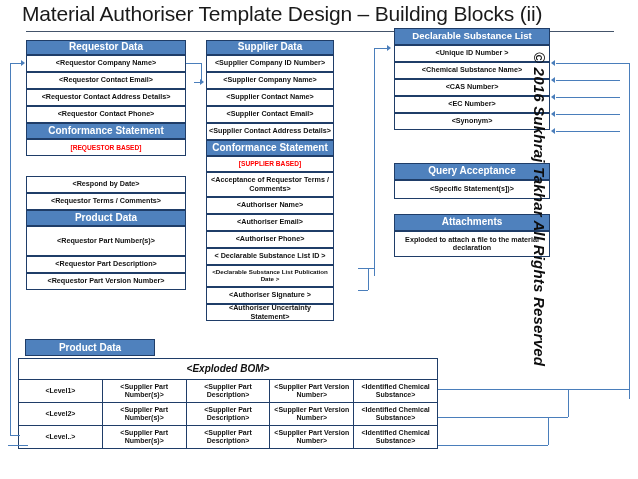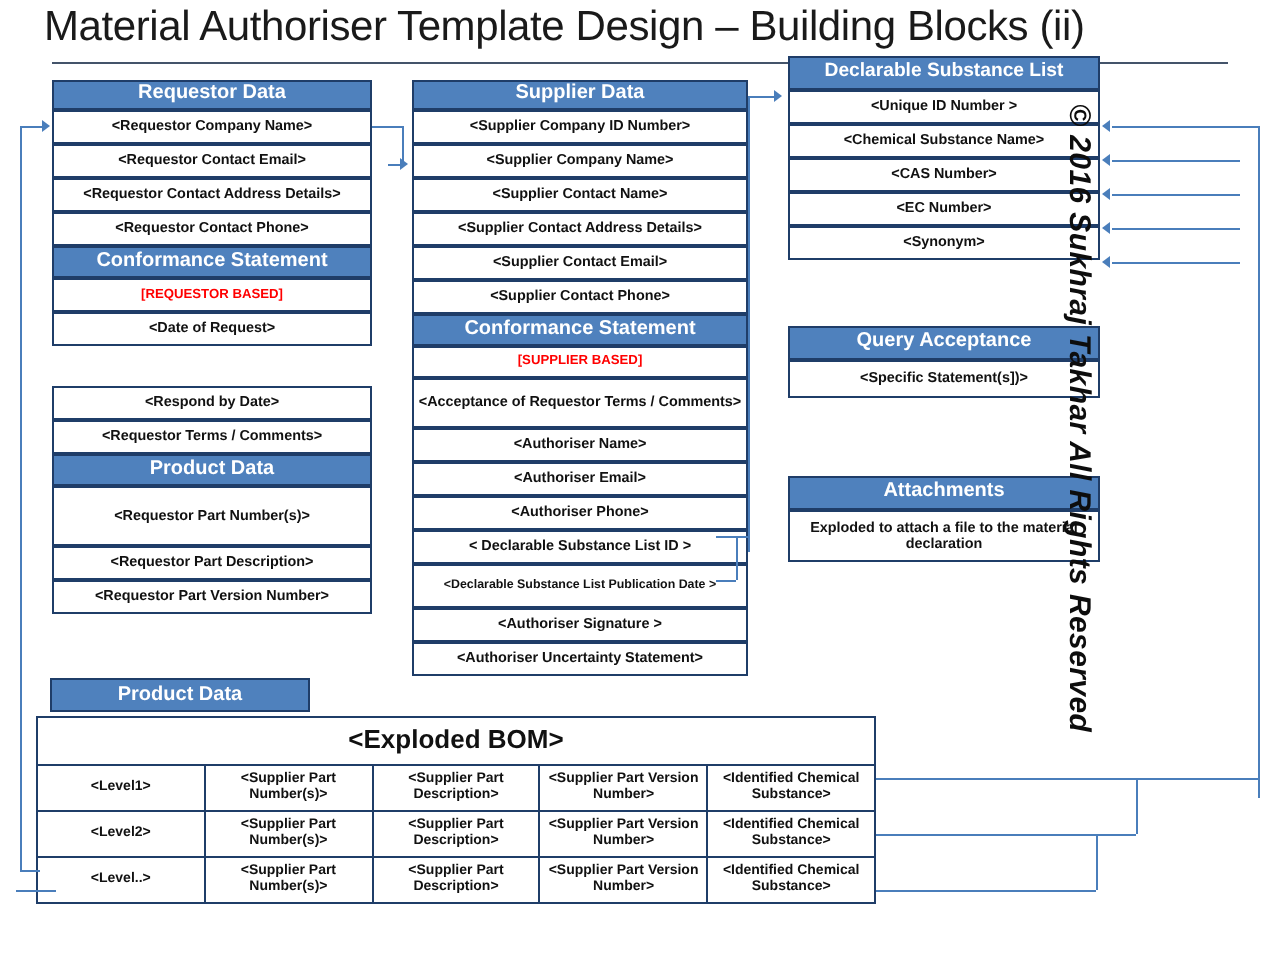--- a/index.html
+++ b/index.html
@@ -46,40 +46,40 @@
     line-height:1.12;
     display:flex;align-items:center;justify-content:center;
     box-sizing:border-box;
     padding:0 2px;
   }
   .brow.red{color:#ff0000;font-size:6.6px;}
   .brow.small{font-size:6.2px;}
 
   
   .col-req{left:26px;width:160px;}
-  .col-sup{left:206px;width:168px;}
+  .col-sup{left:206px;width:128px;}
   .col-dsl{left:394px;width:156px;}
 
   
   .bom{position:absolute;left:18px;top:358px;width:420px;}
   .bom-hdr-blue{
     position:absolute;left:25px;top:339px;width:130px;height:17px;
     background:#4f81bd;border:1px solid #1f3d68;color:#fff;
     font-weight:bold;font-size:10px;text-align:center;
     display:flex;align-items:center;justify-content:center;box-sizing:border-box;
   }
   .bom table{border-collapse:collapse;width:420px;table-layout:fixed;}
   .bom td{
     border:1px solid #1f3d68;
     font-size:7px;font-weight:bold;color:#111;
     text-align:center;vertical-align:middle;
     padding:3px 1px;line-height:1.15;
     background:#fff;
   }
-  .bom td.exploded{font-size:13px;padding:4px 16px;}
+  .bom td.exploded{font-size:10px;padding:4px 16px;font-style:italic;}
   .bom td.level{width:60px;}
 
   
   .ln{position:absolute;background:#4a7ebb;}
   .ln.h{height:1px;}
   .ln.v{width:1px;}
   .arw{position:absolute;width:0;height:0;border-style:solid;}
   .arw.right{
     border-width:3px 0 3px 4px;
     border-color:transparent transparent transparent #4a7ebb;
@@ -110,38 +110,36 @@
 
   <div class="block col-req" style="top:40px;">
     <div class="bhdr" style="height:15px;">Requestor Data</div>
     <div class="brow" style="height:17px;">&lt;Requestor Company Name&gt;</div>
     <div class="brow" style="height:17px;">&lt;Requestor Contact Email&gt;</div>
     <div class="brow" style="height:17px;">&lt;Requestor Contact Address Details&gt;</div>
     <div class="brow" style="height:17px;">&lt;Requestor Contact Phone&gt;</div>
 
     <div class="bhdr" style="height:16px;">Conformance Statement</div>
     <div class="brow red" style="height:17px;">[REQUESTOR BASED]</div>
-    <div class="brow" style="height:17px;">&lt;Date of Request&gt;</div>
     <div class="brow" style="height:17px;margin-top:20px;">&lt;Respond by Date&gt;</div>
     <div class="brow" style="height:17px;">&lt;Requestor Terms / Comments&gt;</div>
 
     <div class="bhdr" style="height:16px;">Product Data</div>
     <div class="brow" style="height:30px;">&lt;Requestor Part Number(s)&gt;</div>
     <div class="brow" style="height:17px;">&lt;Requestor Part Description&gt;</div>
     <div class="brow" style="height:17px;">&lt;Requestor Part Version Number&gt;</div>
   </div>
 
   <div class="block col-sup" style="top:40px;">
     <div class="bhdr" style="height:15px;">Supplier Data</div>
     <div class="brow" style="height:17px;">&lt;Supplier Company ID Number&gt;</div>
     <div class="brow" style="height:17px;">&lt;Supplier Company Name&gt;</div>
     <div class="brow" style="height:17px;">&lt;Supplier Contact Name&gt;</div>
+    <div class="brow" style="height:17px;">&lt;Supplier Contact Email&gt;</div>
     <div class="brow" style="height:17px;">&lt;Supplier Contact Address Details&gt;</div>
-    <div class="brow" style="height:17px;">&lt;Supplier Contact Email&gt;</div>
-    <div class="brow" style="height:17px;">&lt;Supplier Contact Phone&gt;</div>
 
     <div class="bhdr" style="height:16px;">Conformance Statement</div>
     <div class="brow red" style="height:16px;">[SUPPLIER BASED]</div>
     <div class="brow" style="height:25px;">&lt;Acceptance of Requestor Terms / Comments&gt;</div>
     <div class="brow" style="height:17px;">&lt;Authoriser Name&gt;</div>
     <div class="brow" style="height:17px;">&lt;Authoriser Email&gt;</div>
     <div class="brow" style="height:17px;">&lt;Authoriser Phone&gt;</div>
     <div class="brow" style="height:17px;">&lt; Declarable Substance List ID &gt;</div>
     <div class="brow small" style="height:22px;">&lt;Declarable Substance List Publication Date &gt;</div>
     <div class="brow" style="height:17px;">&lt;Authoriser Signature &gt;</div>
@@ -155,21 +153,21 @@
     <div class="brow" style="height:17px;">&lt;CAS Number&gt;</div>
     <div class="brow" style="height:17px;">&lt;EC Number&gt;</div>
     <div class="brow" style="height:17px;">&lt;Synonym&gt;</div>
   </div>
 
   <div class="block col-dsl" style="top:163px;">
     <div class="bhdr" style="height:17px;">Query Acceptance</div>
     <div class="brow" style="height:19px;">&lt;Specific Statement(s])&gt;</div>
   </div>
 
-  <div class="block col-dsl" style="top:238px;">
+  <div class="block col-dsl" style="top:214px;">
     <div class="bhdr" style="height:17px;">Attachments</div>
     <div class="brow" style="height:26px;">Exploded to attach a file to the material declaration</div>
   </div>
 
   <div class="bom-hdr-blue">Product Data</div>
 
   <div class="bom">
     <table>
       <tbody>
           <tr>

